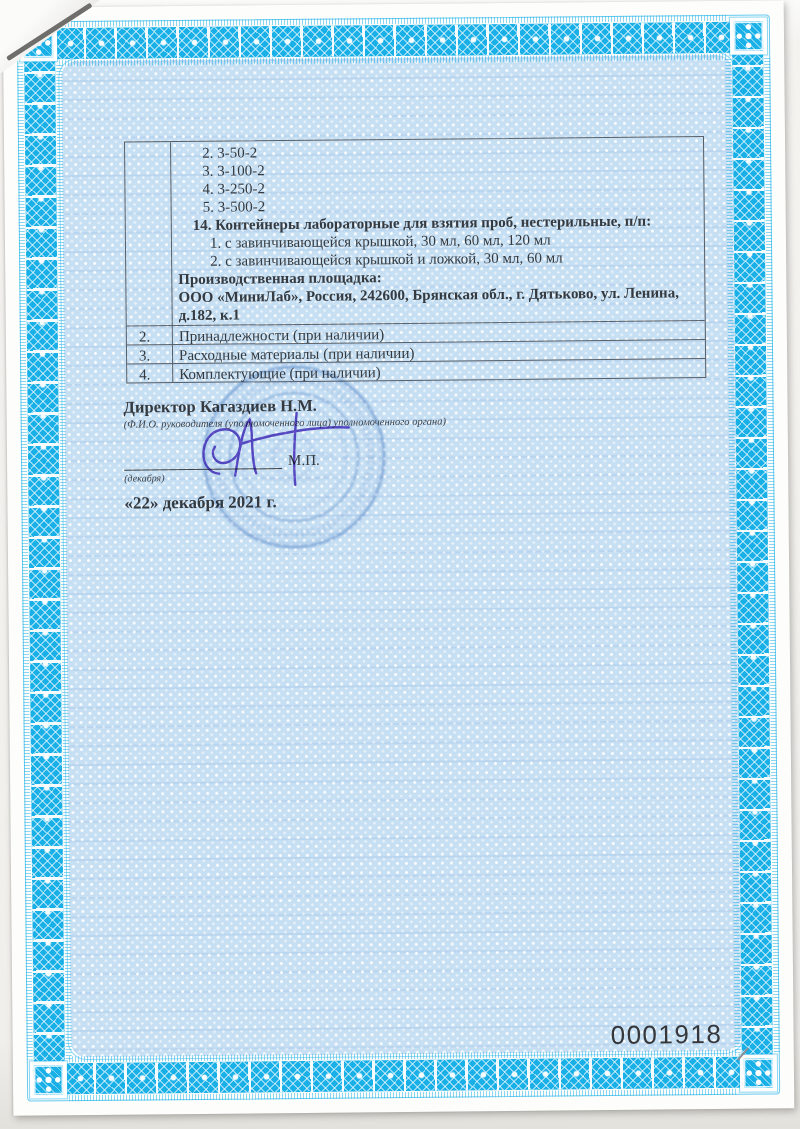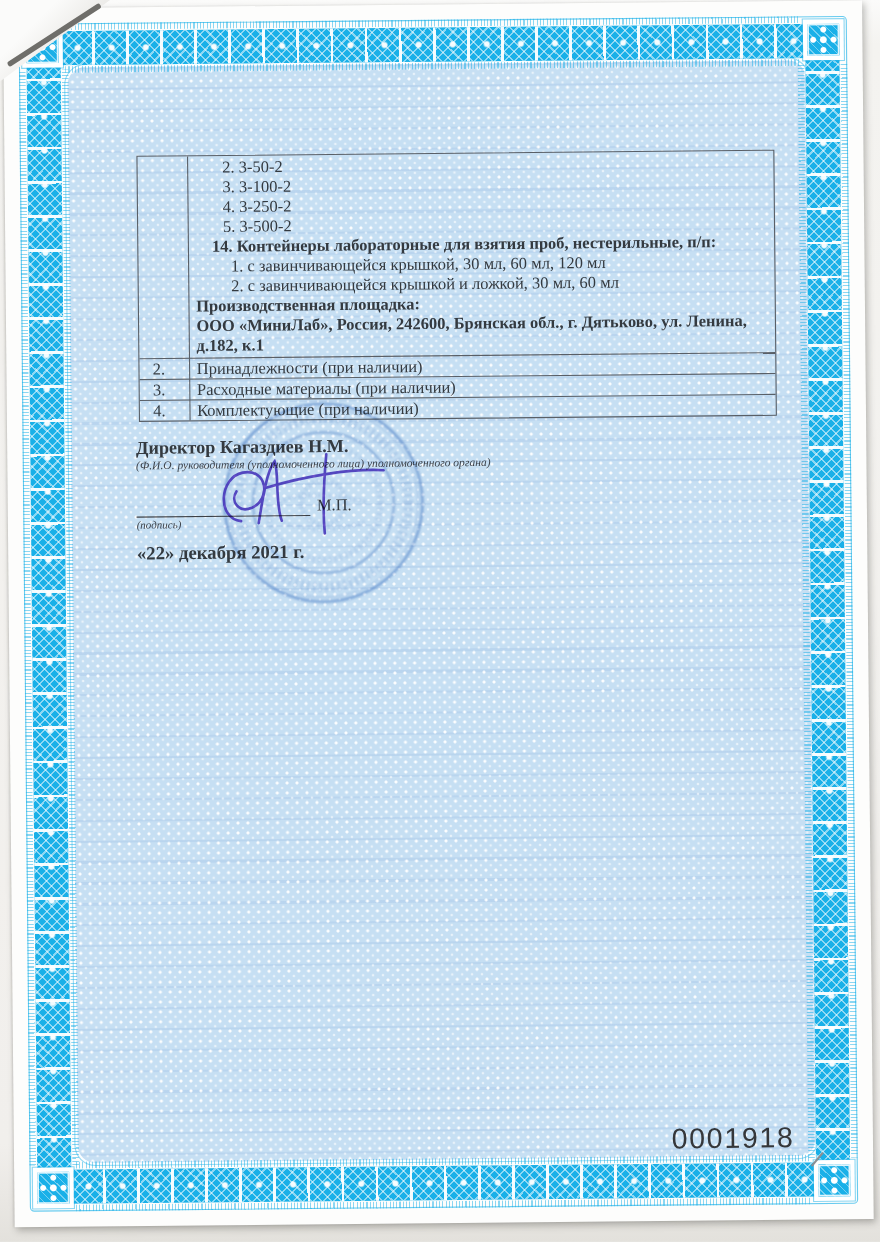--- a/index.html
+++ b/index.html
@@ -169,21 +169,21 @@
       <div class="trow" style="top:221px;height:18px;">
         <span class="rnum">4.</span>
         <span class="rlabel">Комплектующие (при наличии)</span>
       </div>
     </div>
 
     <div class="director">Директор Кагаздиев Н.М.</div>
     <div class="fio-caption">(Ф.И.О. руководителя (уполномоченного лица) уполномоченного органа)</div>
     <div class="sig-line"></div>
     <div class="mp">М.П.</div>
-    <div class="sign-caption">(подпись)</div>
+    <div class="sign-caption">(декабря)</div>
     <div class="date-line">«22» декабря 2021 г.</div>
 
     <svg class="stamp-layer" width="781" height="1108" viewBox="0 0 781 1108">
       <defs>
         <filter id="softblur" x="-10%" y="-10%" width="120%" height="120%">
           <feGaussianBlur stdDeviation="0.8"></feGaussianBlur>
         </filter>
       </defs>
       <g filter="url(#softblur)" opacity="0.55" fill="none" stroke="#4d82c9">
         <circle cx="287" cy="452" r="90" stroke-width="2.4"></circle>

